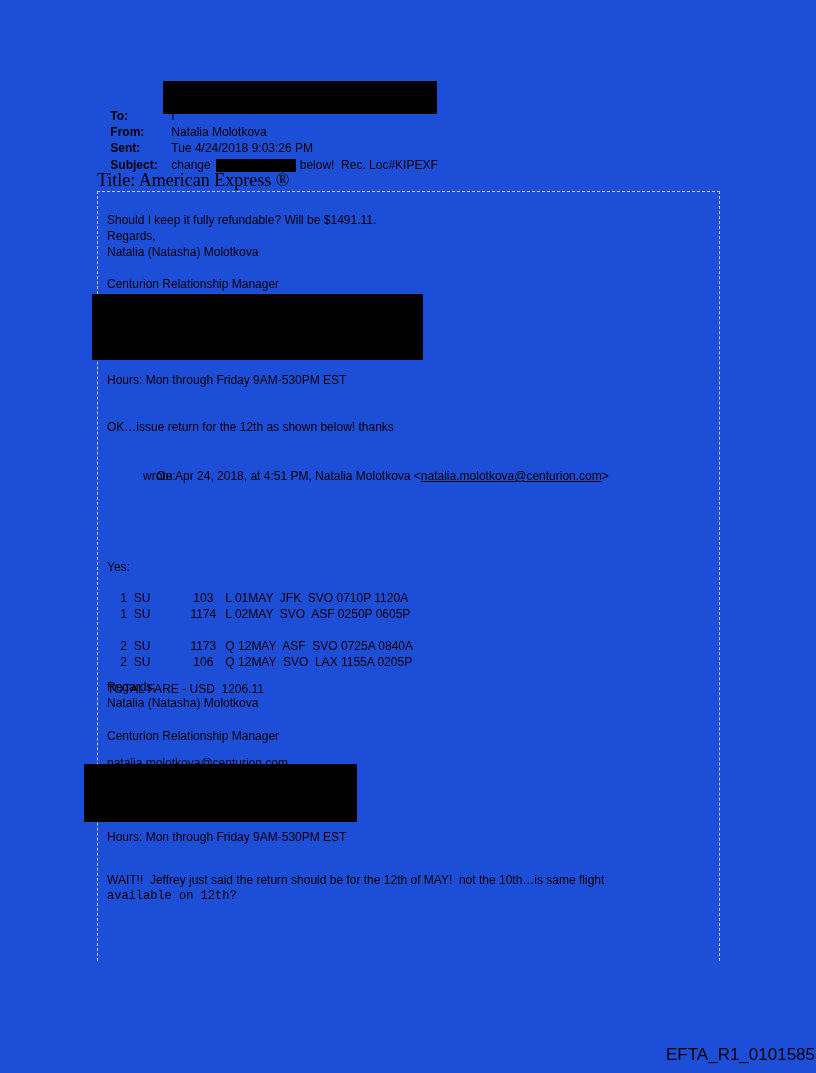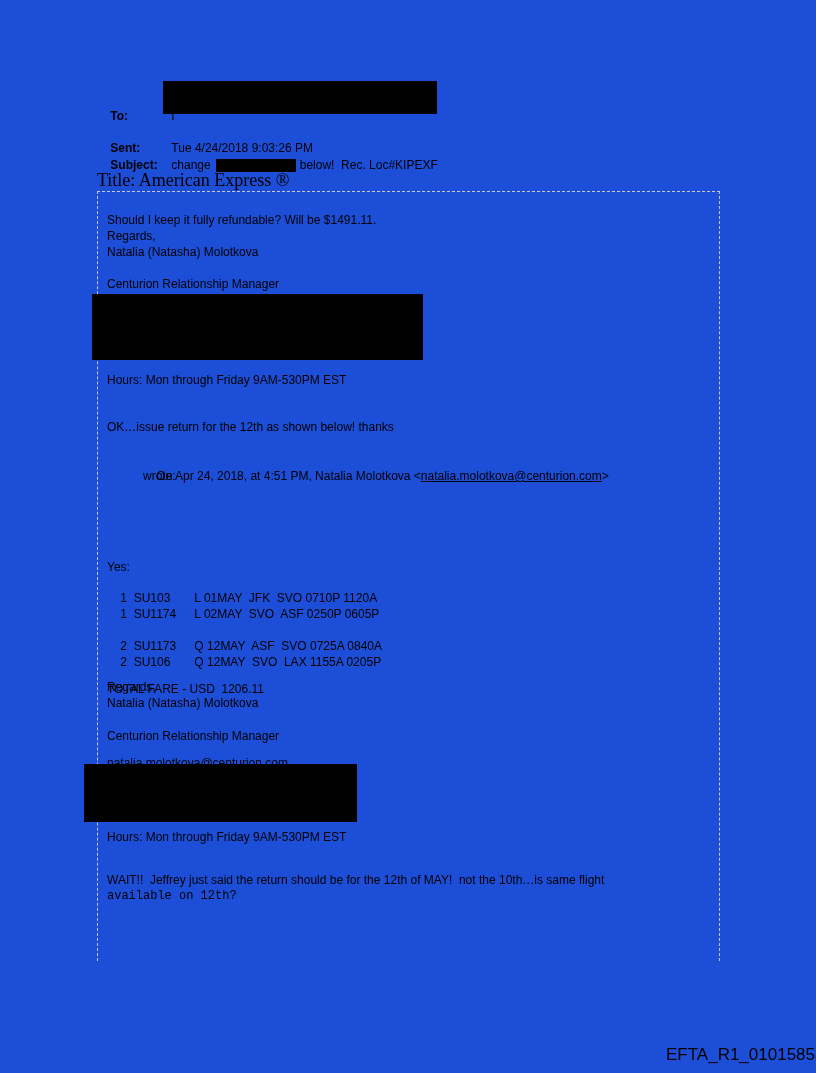--- a/index.html
+++ b/index.html
@@ -26,40 +26,43 @@
     border-bottom:none;
   }
   .redaction{position:absolute; background:#000000;}
   .redact-inline{
     display:inline-block;
     width:80px; height:13px;
     background:#000000;
     vertical-align:text-bottom;
     margin-left:5px; margin-right:4px;
   }
-  .fnum{display:inline-block; width:44px; text-align:left;}
-  .frest{margin-left:0;}
+  .fnum{display:inline-block; width:26px; text-align:center;padding-left:40px;}
+  .frest{margin-left:9px;}
   .email-link{text-decoration:underline; color:#000000;}
   .partial-strip{
     position:absolute;
     left:107px; top:757px;
     height:7px; width:260px;
     overflow:hidden;
   }
   .partial-strip span{display:block; line-height:13px; font-size:12px;}
 </style>
 </head>
 <body>
 
 <div class="page">
 
   <div class="quote-box"></div>
 
   <div class="abs" style="left:97px; top:92px;">
     <span class="hlabel">To:</span><span>I</span>
+  </div>
+  <div class="abs" style="left:97px; top:108px;">
+    <span class="hlabel">From:</span><span>Natalia Molotkova</span>
   </div>
   <div class="abs" style="left:97px; top:124px;">
     <span class="hlabel">Sent:</span><span>Tue 4/24/2018 9:03:26 PM</span>
   </div>
   <div class="abs" style="left:97px; top:141px;">
     <span class="hlabel">Subject:</span><span>change</span><span class="redact-inline"></span><span>below!  Rec. Loc#KIPEXF</span>
   </div>
 
   <div class="redaction" style="left:163px; top:81px; width:274px; height:33px;"></div>
 

